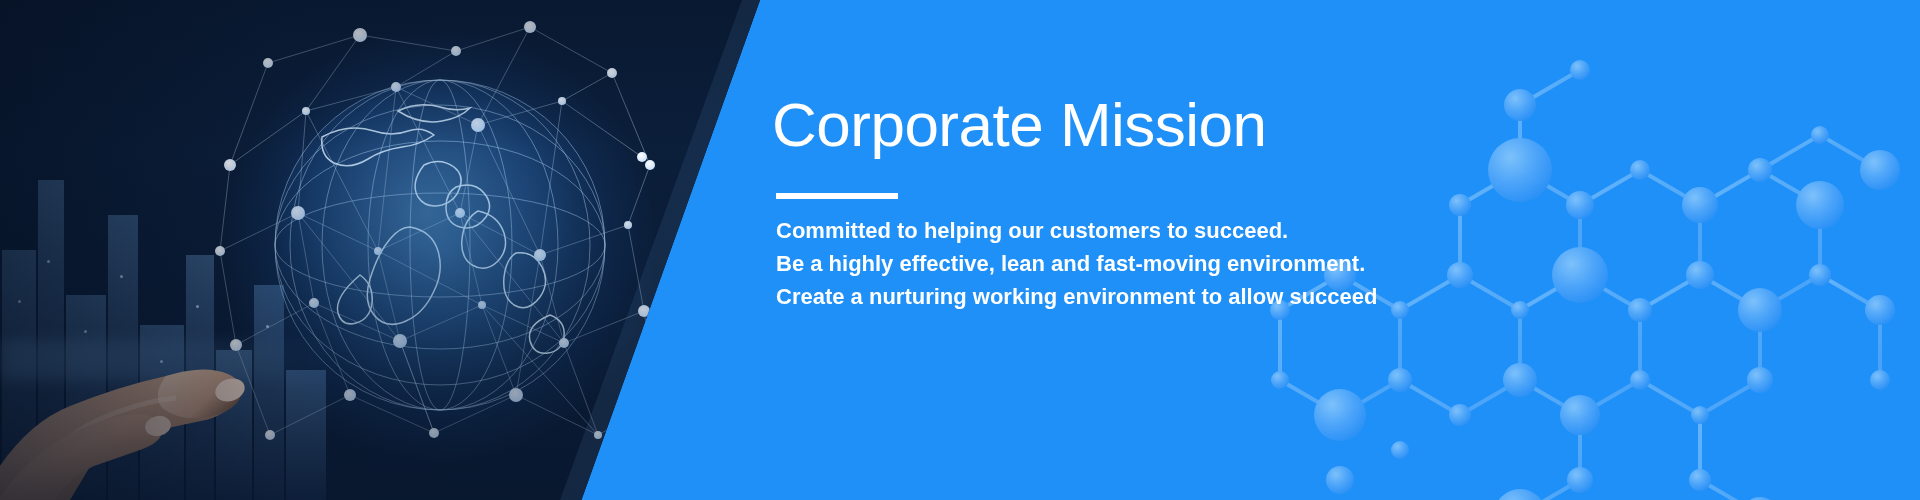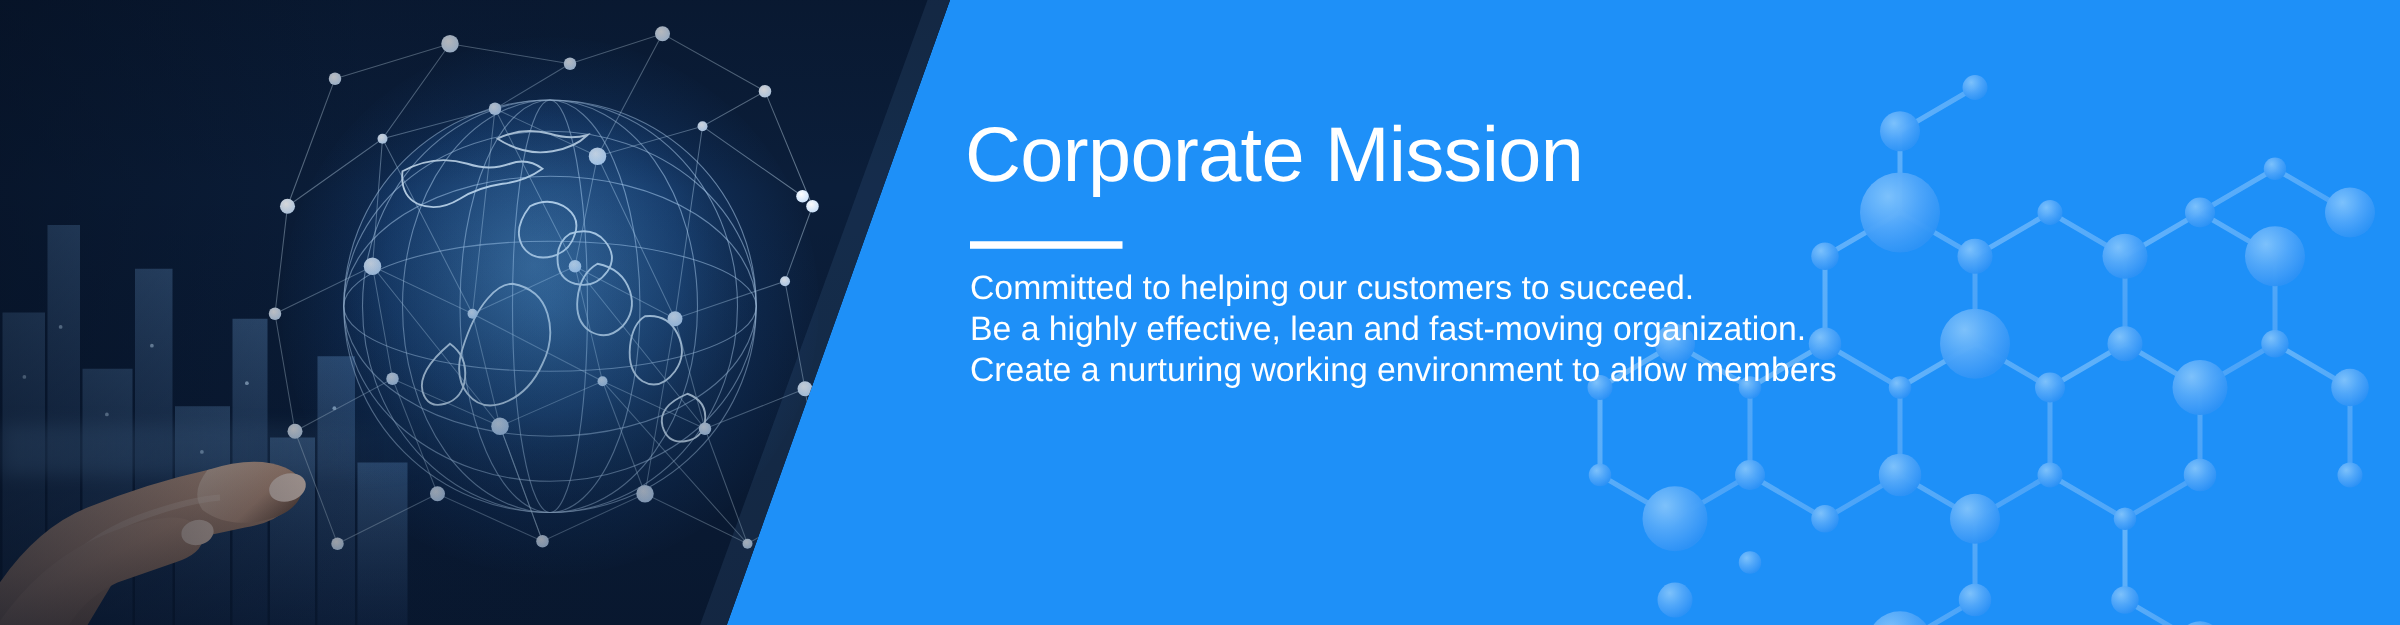--- a/index.html
+++ b/index.html
@@ -152,24 +152,24 @@
     background:#ffffff;
   }
 
   .body-text {
     position:absolute;
     left:4px;
     top:214px;
     width:640px;
   }
   .body-line {
-    font-size:27px;
+    font-size:22px;
     line-height:33px;
     color:#ffffff;
-    font-weight:400;
+    font-weight:700;
     white-space:pre;
   }
 </style>
 </head>
 <body>
 
 <div class="banner">
 
   <div class="panel-right"></div>
 
@@ -389,18 +389,18 @@
   </div>
 
   <div class="content">
 
     <h1 class="title">Corporate Mission</h1>
 
     <div class="divider"></div>
 
     <div class="body-text">
       <div class="body-line">Committed to helping our customers to succeed.</div>
-      <div class="body-line">Be a highly effective, lean and fast-moving organization.</div>
-      <div class="body-line">Create a nurturing working environment to allow members</div>
+      <div class="body-line">Be a highly effective, lean and fast-moving environment.</div>
+      <div class="body-line">Create a nurturing working environment to allow succeed</div>
     </div>
 
   </div>
 </div>
 
 </body></html>

